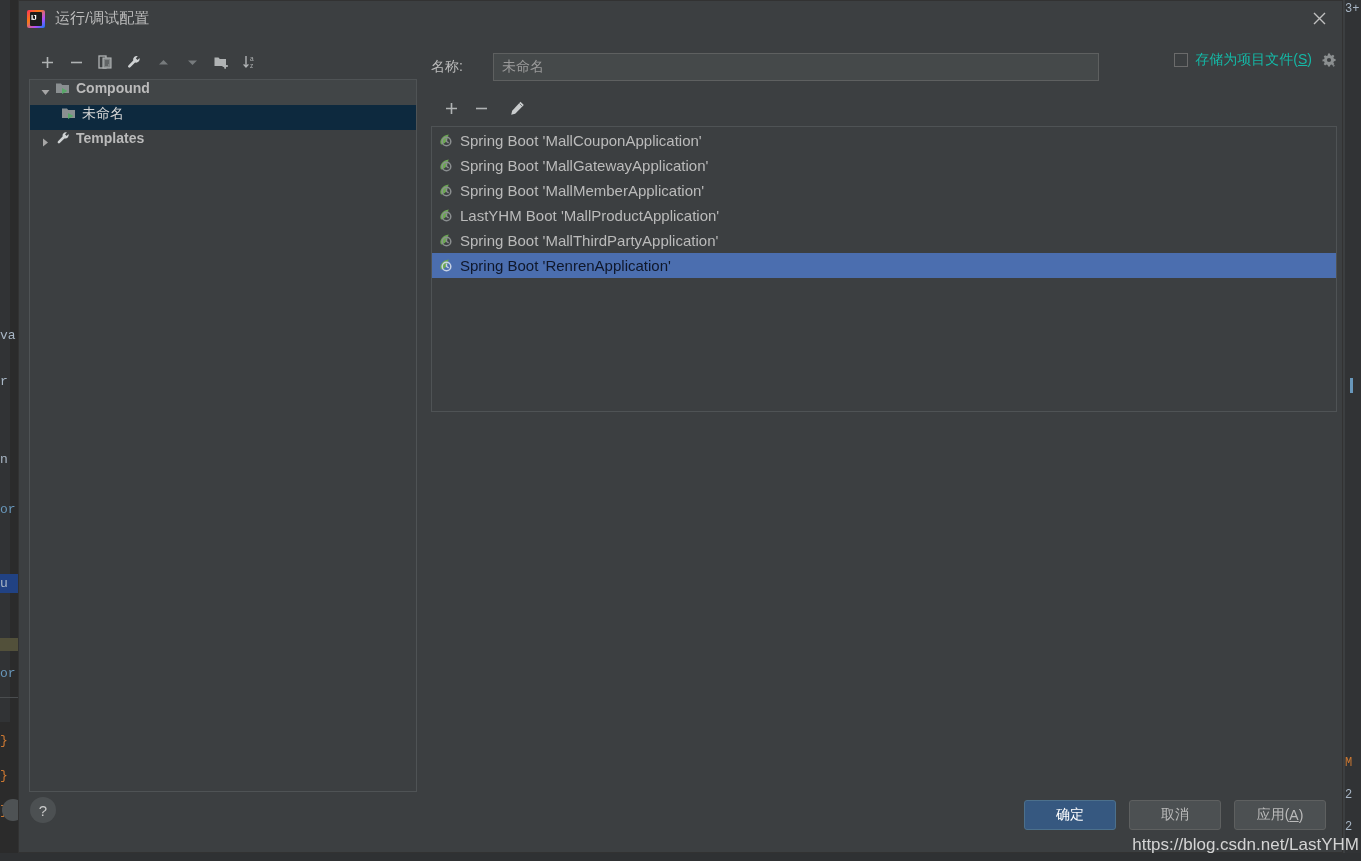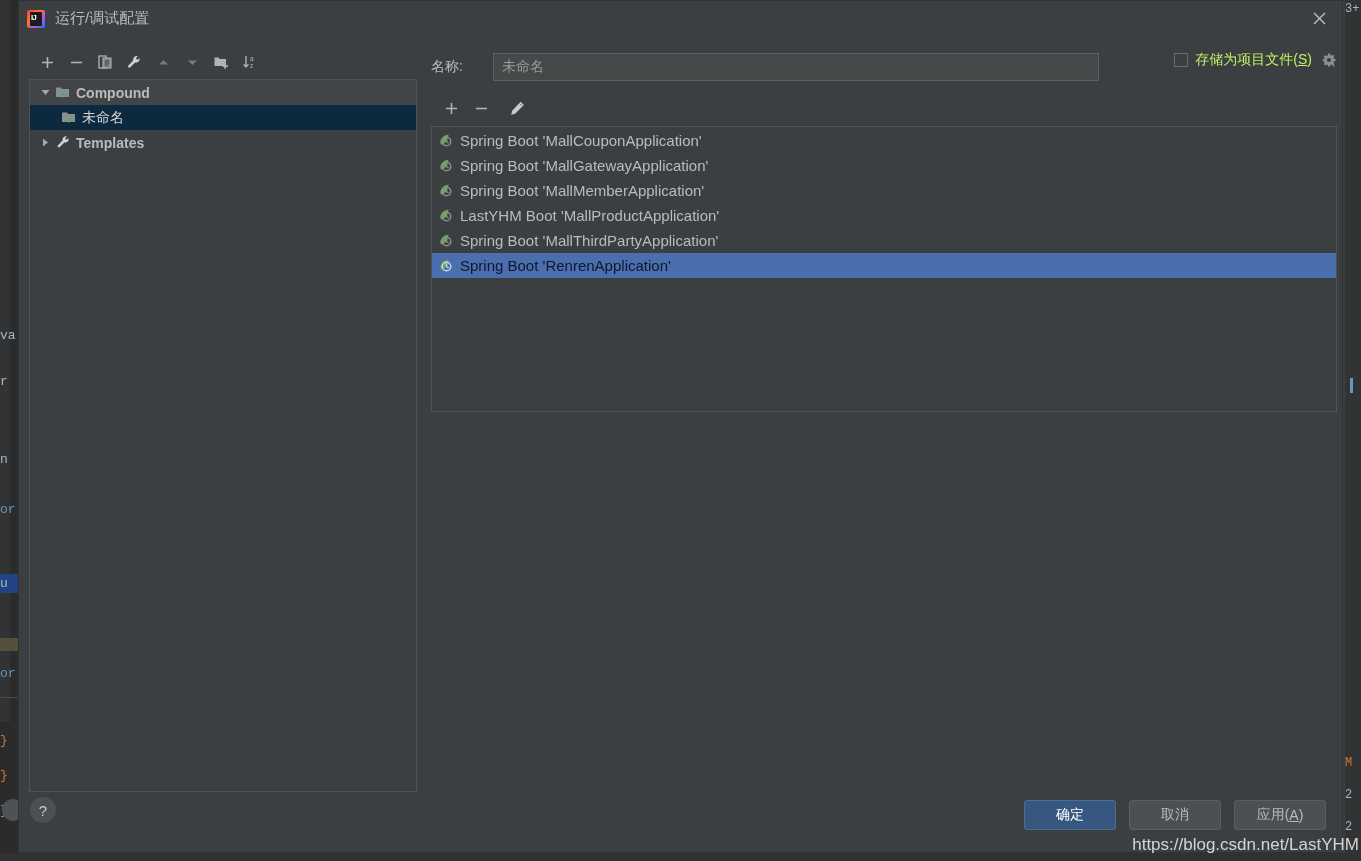--- a/index.html
+++ b/index.html
@@ -127,21 +127,21 @@
   .tb-btn svg { display: block; }
 
   .tree-box {
     flex: 1 1 auto;
     margin: 1px 0 0 6px;
     border: 1px solid #4f5355;
     background: #3c3f41;
     overflow: hidden;
   }
   .tree-row {
-    height: 25px; display: flex; align-items: center;
+    height: 25px; display: flex; 
     padding-left: 6px; cursor: pointer;
     font-size: 14px; color: #bbbbbb; white-space: nowrap;
   }
   .tree-row.header { background: #414547; font-weight: bold; }
   .tree-row.selected { background: #0d293e; color: #d5d5d5; }
   .tw {
     width: 18px; flex: 0 0 18px;
     display: flex; align-items: center; justify-content: center;
   }
   .tw svg { display: block; }
@@ -181,21 +181,21 @@
   }
   .store-wrap {
     position: absolute; right: 18px; top: 14px;
     display: flex; align-items: center; gap: 7px;
   }
   .cbx {
     width: 14px; height: 14px;
     border: 1px solid #6b6b6b; background: #3c3f41;
     flex: 0 0 14px; cursor: pointer;
   }
-  .store-label { font-size: 14px; color: #bef264; cursor: pointer; }
+  .store-label { font-size: 14px; color: #14b8a6; cursor: pointer; }
   .store-label u { text-decoration: underline; }
   .gear-btn {
     width: 20px; height: 20px; display: flex;
     align-items: center; justify-content: center; cursor: pointer;
   }
 
   .sub-toolbar {
     display: flex; align-items: center; gap: 2px;
     margin: 10px 0 4px 6px; height: 28px;
   }

